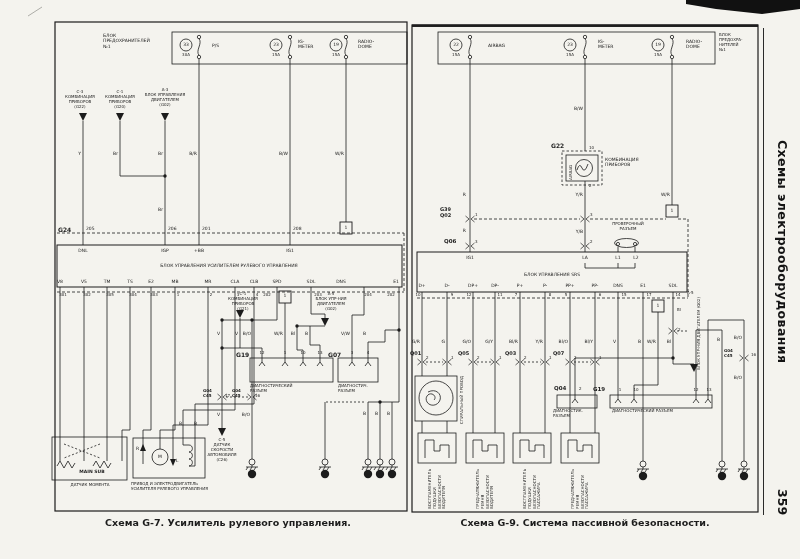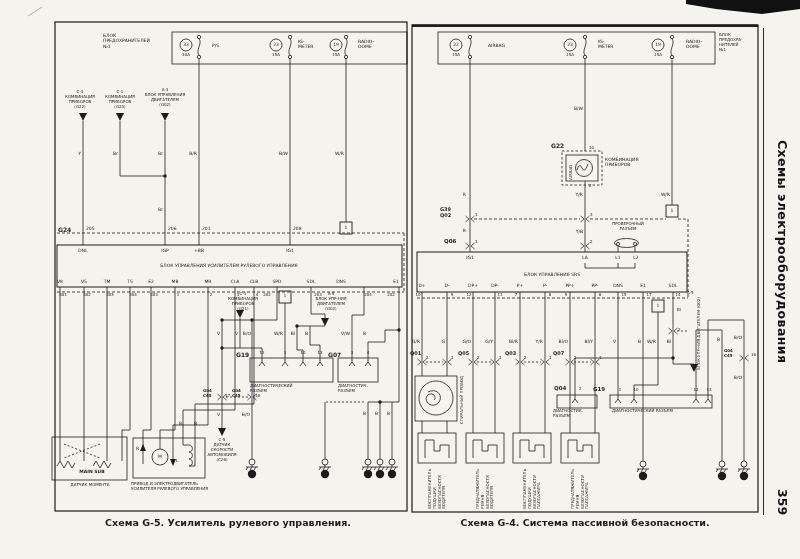--- a/index.html
+++ b/index.html
@@ -514,19 +514,19 @@
 ВОДИТЕЛЯ</div>
 <div class="vl" style="left:523px;top:509px;width:46px">ВОСПЛАМЕНИТЕЛЬ
 ПОДУШКИ
 БЕЗОПАСНОСТИ
 ПАССАЖИРА</div>
 <div class="vl" style="left:571px;top:509px;width:46px">ПРЕДНАТЯЖИТЕЛЬ
 РЕМНЯ
 БЕЗОПАСНОСТИ
 ПАССАЖИРА</div>
 
-<div class="L cap" style="left:228px;top:517px">Схема G-5. Усилитель рулевого управления.</div>
-<div class="L cap" style="left:585px;top:517px">Схема G-4. Система пассивной безопасности.</div>
+<div class="L cap" style="left:228px;top:517px">Схема G-7. Усилитель рулевого управления.</div>
+<div class="L cap" style="left:585px;top:517px">Схема G-9. Система пассивной безопасности.</div>
 <div class="sidebar-rule"></div>
 <div class="vr b" style="left:790px;top:140px;font-size:12.5px;letter-spacing:.4px">Схемы электрооборудования</div>
 <div class="vr b" style="left:790px;top:489px;font-size:12.5px">359</div>
 
 </div>
 
 </body></html>

